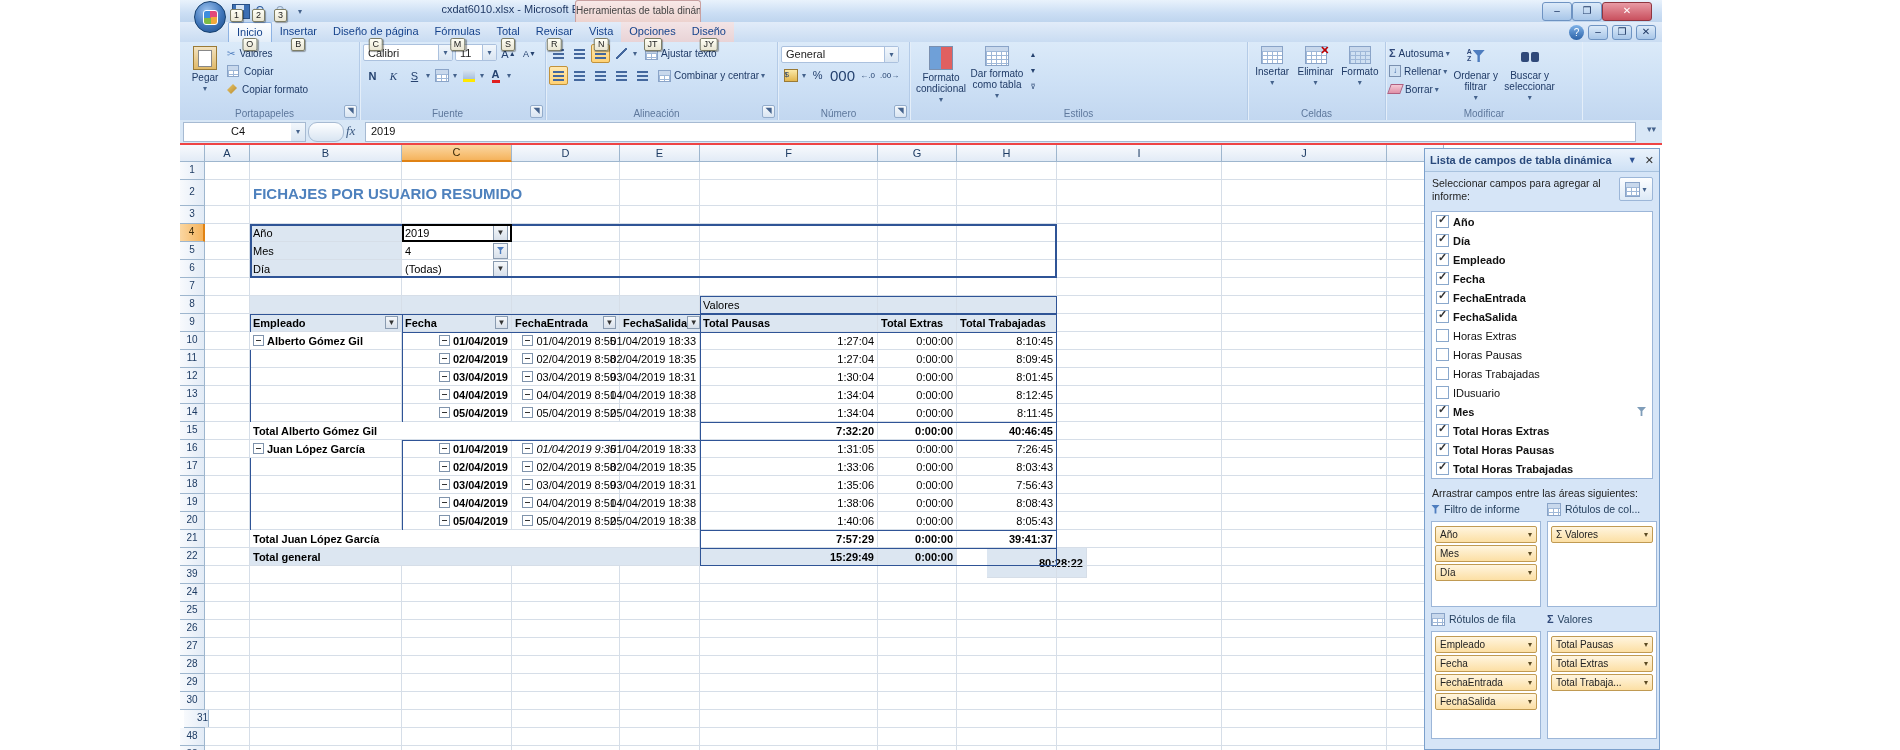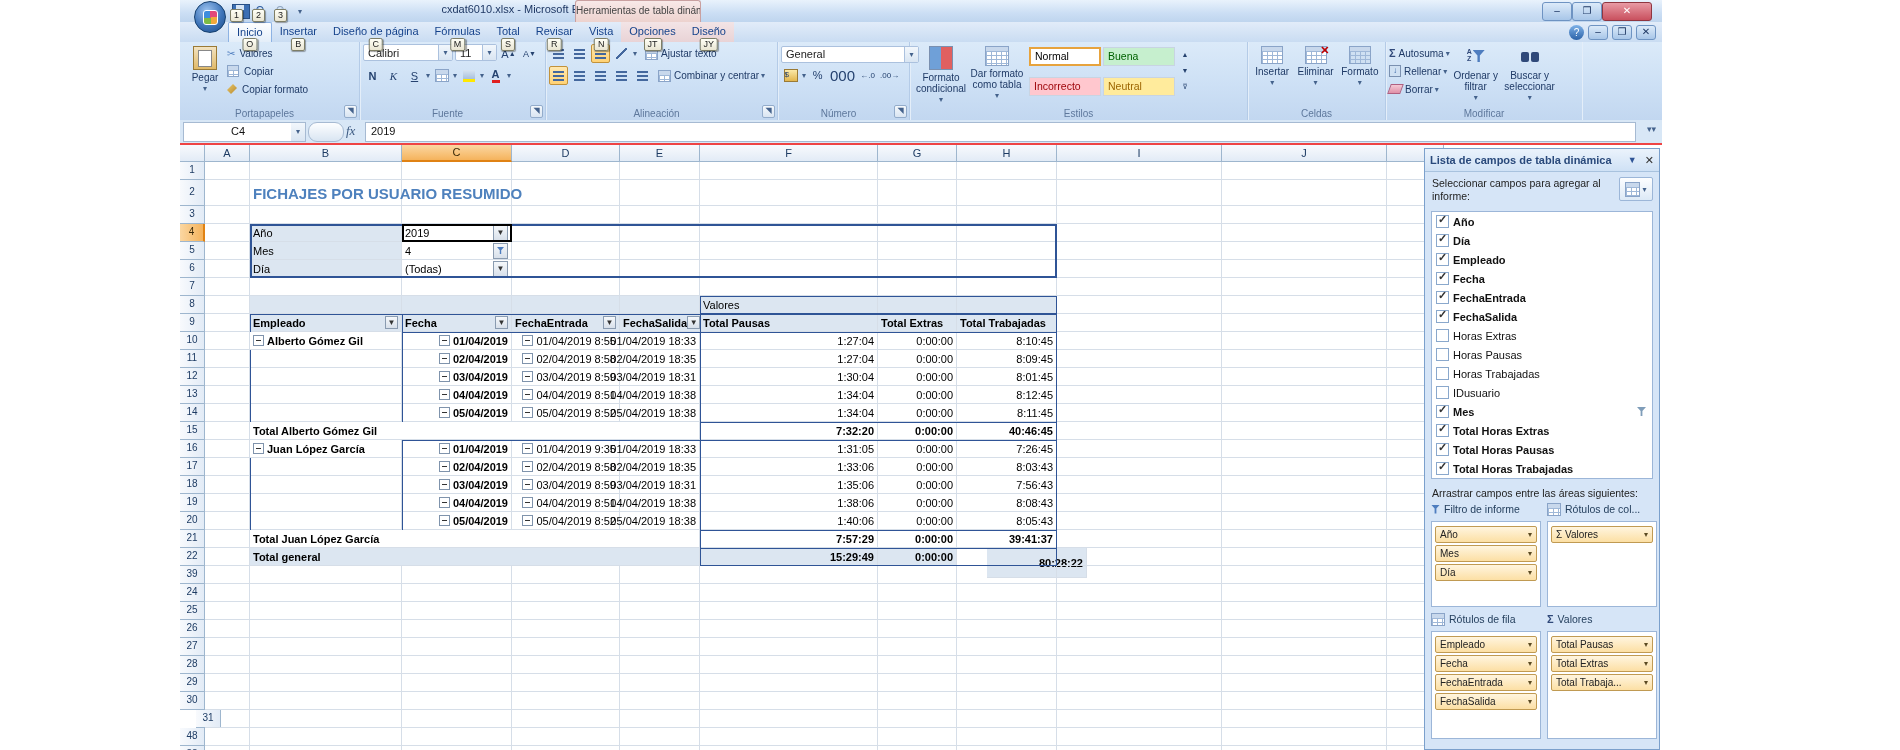--- a/index.html
+++ b/index.html
@@ -290,21 +290,21 @@
                 <span class="grid-ic" style="width:11px;height:10px;margin-right:3px;"></span>
                 <span>Combinar y centrar</span>
                 <span class="dda" style="margin-left:2px;">▾</span>
               </span>
       </div>
       <div class="glabel">Alineación</div>
       <div class="glaunch">◥</div>
     </div>
 
     <div class="rgroup" style="width:132px;">
-      <span class="combo" style="width:138px;margin-bottom:3px;">
+      <span class="combo" style="width:118px;margin-bottom:3px;">
               <span>General</span>
               <span class="dd">▾</span>
             </span>
       <div style="display:flex;gap:2px;align-items:center;">
         <span class="tbtn">
                 <span style="display:inline-block;width:12px;height:11px;background:linear-gradient(#FBE9A8,#E2B64E);border:1px solid #9A7A35;font-size:8px;line-height:10px;color:#1F3A66;">$</span>
               </span>
               <span class="dda">▾</span>
         <span class="tbtn">%</span>
         <span class="tbtn" style="font-size:15px;">000</span>
@@ -320,26 +320,20 @@
         <div class="bb">
           <span class="bicon" style="background:linear-gradient(90deg,#6FA0D8 50%,#E06060 50%);border:1px solid #7A90B0;"></span>
           <span>Formato condicional</span>
                 <span class="dda">▾</span>
         </div>
         <div class="bb">
           <span class="bicon grid-ic" style="width:22px;height:18px;"></span>
           <span>Dar formato como tabla</span>
                 <span class="dda">▾</span>
         </div>
-        <div style="display:grid;grid-template-columns:72px 72px;gap:2px;margin:3px 2px 0 4px;" id="stylegallery">
-                <div class="chip sel" style="background: rgb(255, 255, 255); color: rgb(0, 0, 0);">Normal</div>
-                <div class="chip" style="background: rgb(198, 239, 206); color: rgb(0, 97, 0);">Buena</div>
-                <div class="chip" style="background: rgb(255, 199, 206); color: rgb(156, 0, 6);">Incorrecto</div>
-                <div class="chip" style="background: rgb(255, 235, 156); color: rgb(156, 101, 0);">Neutral</div>
-              </div>
         <div style="display:flex;flex-direction:column;gap:1px;margin-top:3px;">
           <span class="tbtn" style="height:13px;min-width:14px;font-size:7px;">▲</span>
           <span class="tbtn" style="height:13px;min-width:14px;font-size:7px;">▼</span>
           <span class="tbtn" style="height:13px;min-width:14px;font-size:7px;">⊽</span>
         </div>
       </div>
       <div class="glabel" style="right:0;">Estilos</div>
     </div>
 
     <div class="rgroup" style="width:138px;">
@@ -646,21 +640,21 @@
           <div class="rhead" style="left: 0px; top: 295px; width: 25px; height: 18px; line-height: 16px;">16</div>
           <div class="cell" style="left: 25px; top: 295px; width: 45px; height: 18px;"></div>
           <div class="cell bold" style="left: 70px; top: 295px; width: 152px; height: 18px; z-index: 2; background: rgb(255, 255, 255);">
             <span class="clps"></span>
             <span>Juan López García</span>
           </div>
           <div class="cell bold rt" style="left: 222px; top: 295px; width: 110px; height: 18px;">
             <span class="clps"></span>
             <span>01/04/2019</span>
           </div>
-          <div class="cell rt" style="left: 332px; top: 295px; width: 108px; height: 18px;">
+          <div class="cell rt" style="left: 332px; top: 295px; width: 108px; height: 18px; font-style: italic;">
             <span class="clps"></span>
             <span>01/04/2019 9:35</span>
           </div>
           <div class="cell rt" style="left: 440px; top: 295px; width: 80px; height: 18px;">01/04/2019 18:33</div>
           <div class="cell rt" style="left: 520px; top: 295px; width: 178px; height: 18px;">1:31:05</div>
           <div class="cell rt" style="left: 698px; top: 295px; width: 79px; height: 18px;">0:00:00</div>
           <div class="cell rt" style="left: 777px; top: 295px; width: 100px; height: 18px;">7:26:45</div>
           <div class="cell" style="left: 877px; top: 295px; width: 165px; height: 18px;"></div>
           <div class="cell" style="left: 1042px; top: 295px; width: 165px; height: 18px;"></div>
           <div class="cell" style="left: 1207px; top: 295px; width: 57px; height: 18px;"></div>
@@ -849,21 +843,21 @@
           <div class="cell" style="left: 70px; top: 547px; width: 152px; height: 18px;"></div>
           <div class="cell" style="left: 222px; top: 547px; width: 110px; height: 18px;"></div>
           <div class="cell" style="left: 332px; top: 547px; width: 108px; height: 18px;"></div>
           <div class="cell" style="left: 440px; top: 547px; width: 80px; height: 18px;"></div>
           <div class="cell" style="left: 520px; top: 547px; width: 178px; height: 18px;"></div>
           <div class="cell" style="left: 698px; top: 547px; width: 79px; height: 18px;"></div>
           <div class="cell" style="left: 777px; top: 547px; width: 100px; height: 18px;"></div>
           <div class="cell" style="left: 877px; top: 547px; width: 165px; height: 18px;"></div>
           <div class="cell" style="left: 1042px; top: 547px; width: 165px; height: 18px;"></div>
           <div class="cell" style="left: 1207px; top: 547px; width: 57px; height: 18px;"></div>
-          <div class="rhead" style="left: 16px; top: 565px; width: 25px; height: 18px; line-height: 16px;">31</div>
+          <div class="rhead" style="left: 4px; top: 565px; width: 25px; height: 18px; line-height: 16px; text-align: right;">31</div>
           <div class="cell" style="left: 25px; top: 565px; width: 45px; height: 18px;"></div>
           <div class="cell" style="left: 70px; top: 565px; width: 152px; height: 18px;"></div>
           <div class="cell" style="left: 222px; top: 565px; width: 110px; height: 18px;"></div>
           <div class="cell" style="left: 332px; top: 565px; width: 108px; height: 18px;"></div>
           <div class="cell" style="left: 440px; top: 565px; width: 80px; height: 18px;"></div>
           <div class="cell" style="left: 520px; top: 565px; width: 178px; height: 18px;"></div>
           <div class="cell" style="left: 698px; top: 565px; width: 79px; height: 18px;"></div>
           <div class="cell" style="left: 777px; top: 565px; width: 100px; height: 18px;"></div>
           <div class="cell" style="left: 877px; top: 565px; width: 165px; height: 18px;"></div>
           <div class="cell" style="left: 1042px; top: 565px; width: 165px; height: 18px;"></div>

